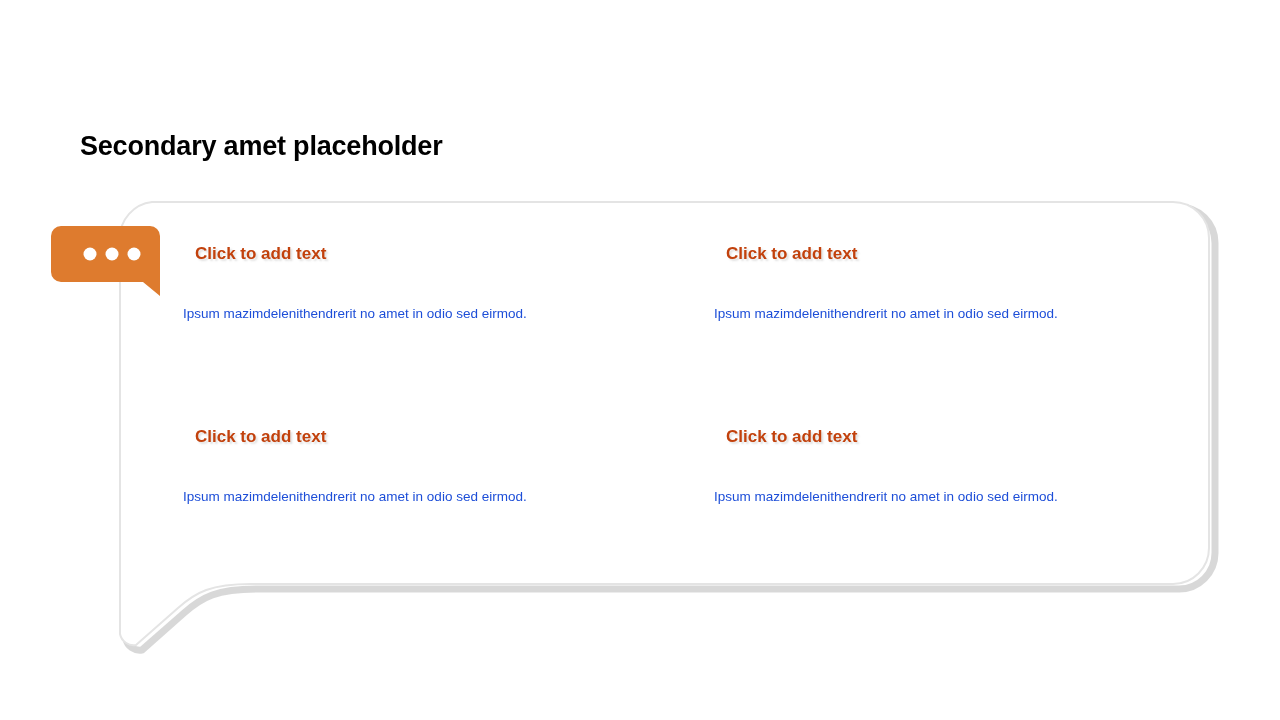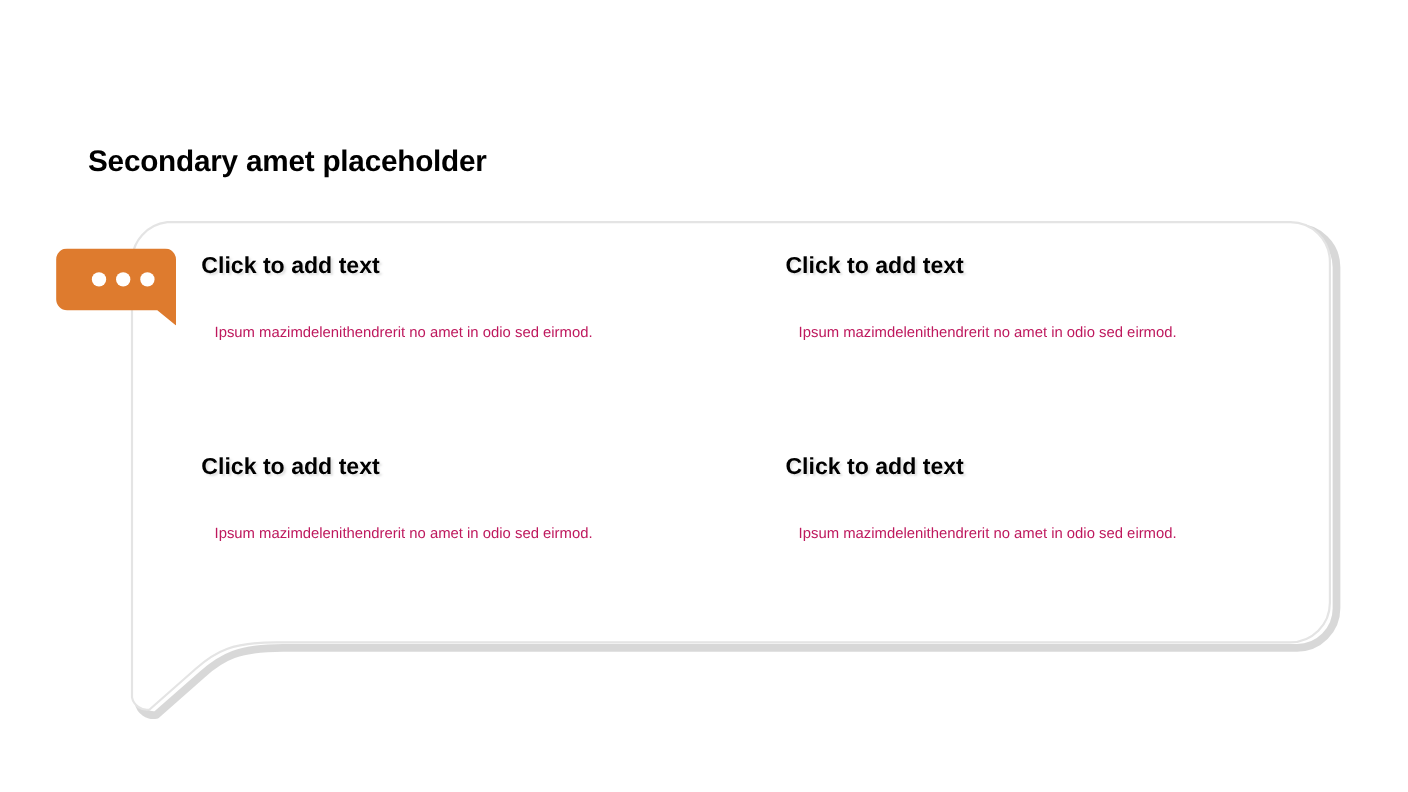--- a/index.html
+++ b/index.html
@@ -69,33 +69,33 @@
   .content-cell {
     position: absolute;
     width: 480px;
   }
   .cell-r0 { top: 0px; }
   .cell-r1 { top: 183px; }
   .cell-c0 { left: 0px; }
   .cell-c1 { left: 531px; }
 
   .cell-heading {
-    font-size: 21px;
+    font-size: 17px;
     font-weight: bold;
-    color: #000000;
-    margin: 4px;
+    color: #c2410c;
+    margin: 16px;
     line-height: 20px;
     white-space: nowrap;
     text-shadow: 2px 2px 2px rgba(155,155,155,0.30);
   }
   .cell-body {
     font-size: 13.5px;
     font-weight: normal;
-    color: #be185d;
-    margin: 16px;
+    color: #1d4ed8;
+    margin: 4px;
     padding-top: 25px;
     line-height: 17px;
     white-space: nowrap;
   }
 </style>
 </head>
 <body>
 
 <div id="slide">
 

